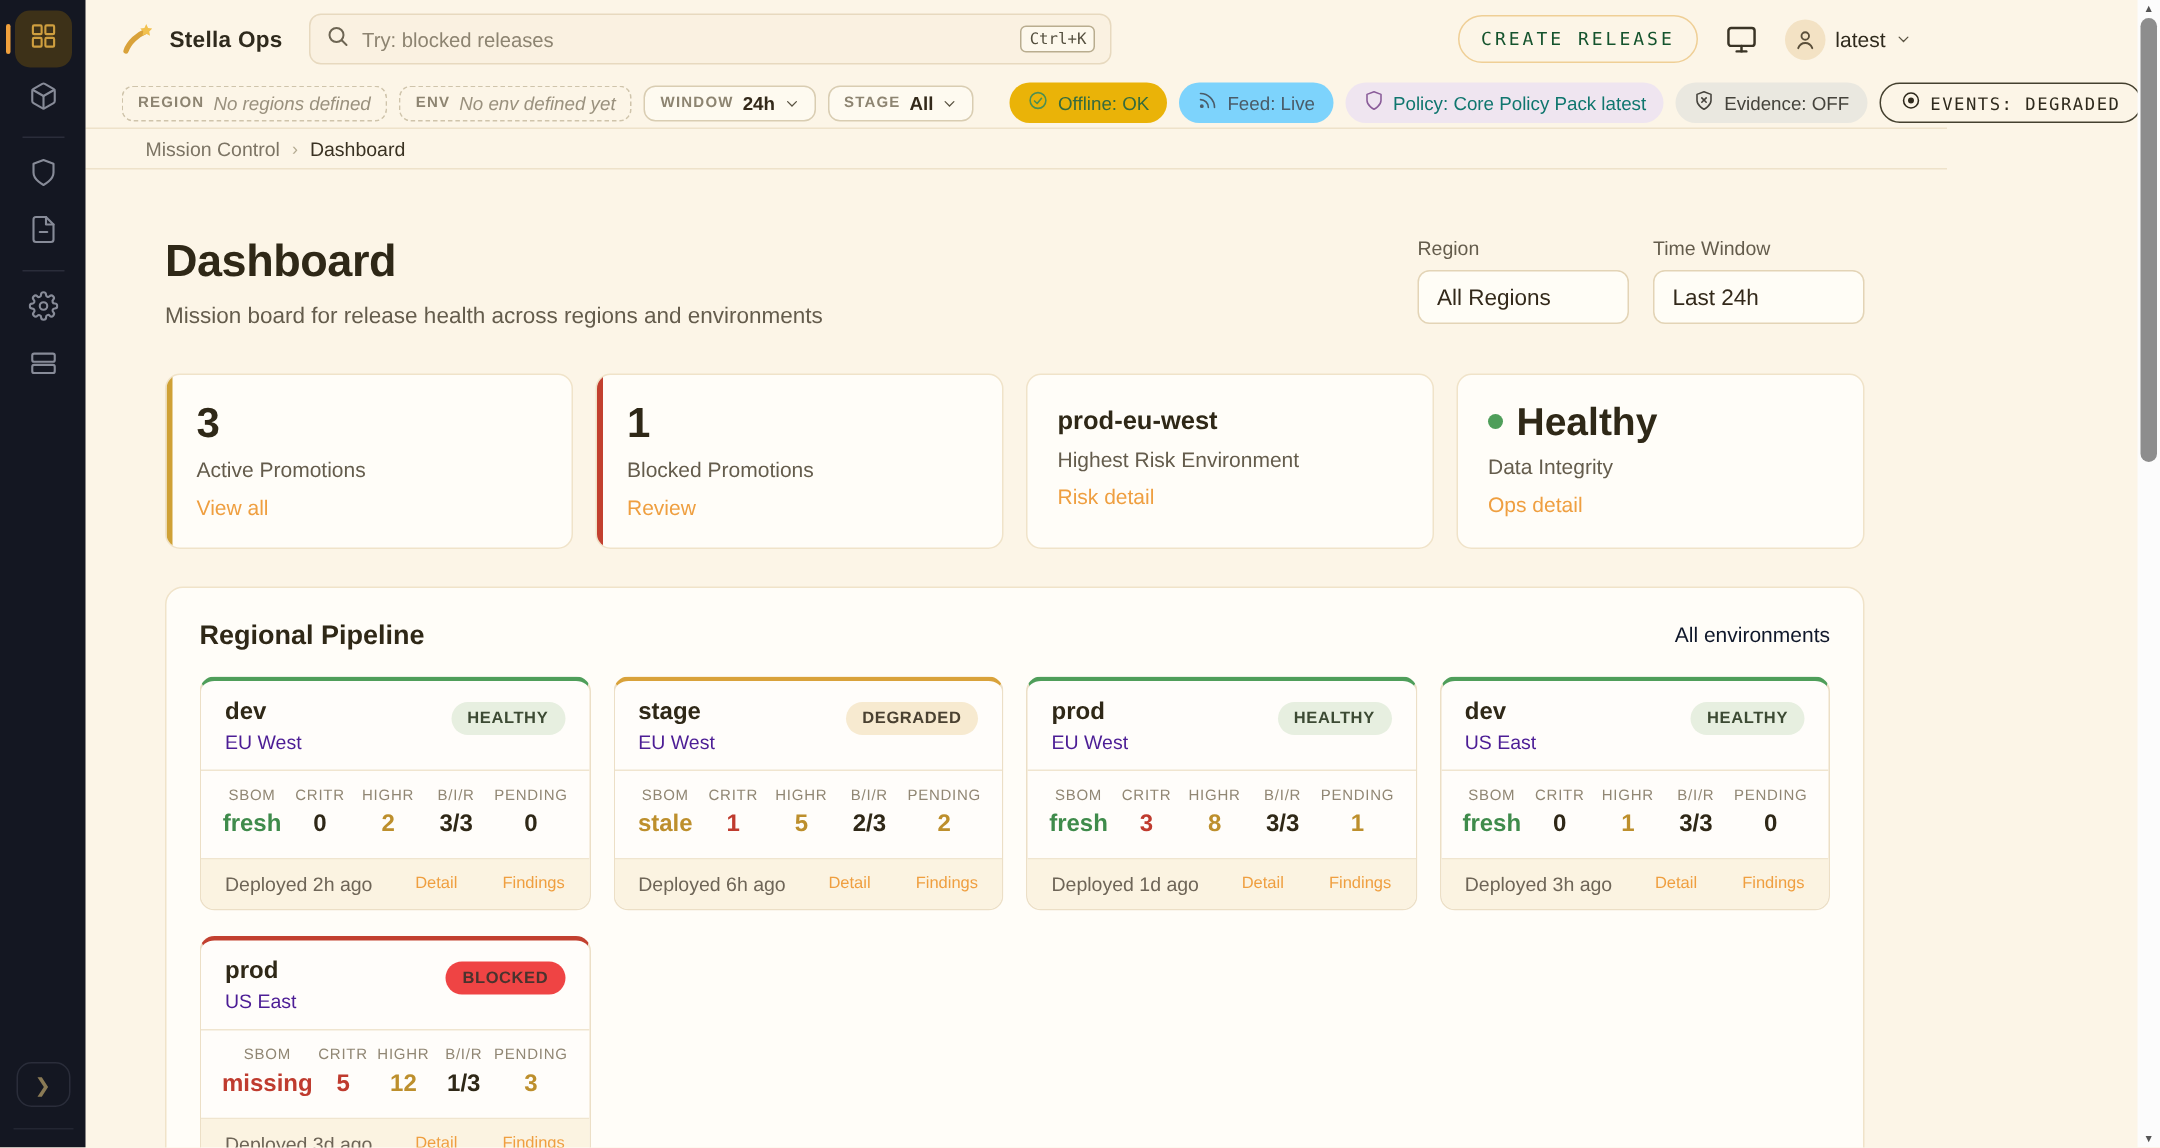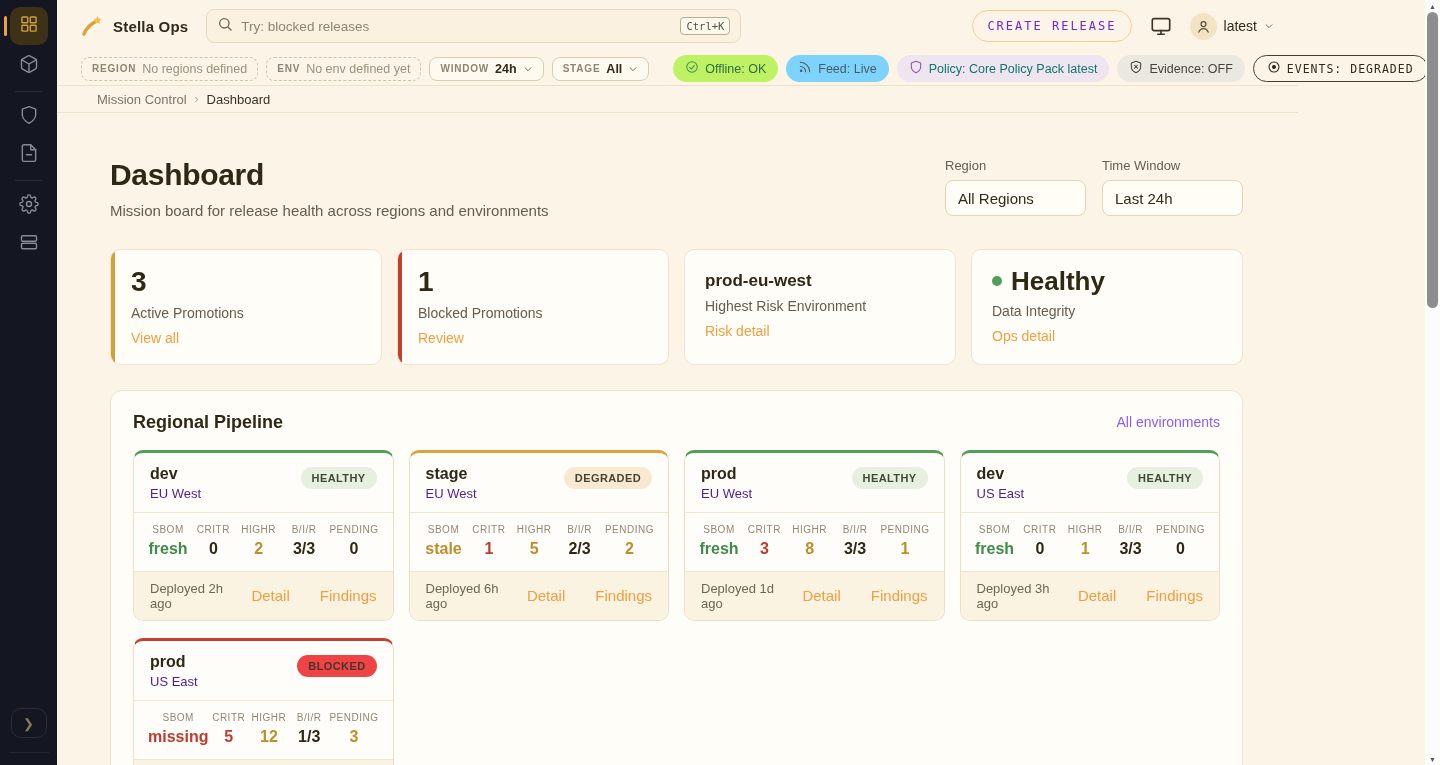--- a/index.html
+++ b/index.html
@@ -45,45 +45,45 @@
     flex:1; border:none; outline:none; background:transparent; font-size:13.5px; color:#33291a;
     font-family:"Liberation Sans", sans-serif;
   }
   .search input::placeholder { color:#8d8471; }
   .kbd {
     font-family:"DejaVu Sans Mono", monospace; font-size:10.5px; color:#55503f;
     border:1px solid #b9ad8f; border-radius:4px; padding:2px 5px; background:#fdf8ec;
   }
   .top-right { margin-left:auto; display:flex; align-items:center; gap:18px; }
   .create-btn {
-    font-family:"DejaVu Sans Mono", monospace; font-size:12px; letter-spacing:2px; color:#6d28d9;
+    font-family:"DejaVu Sans Mono", monospace; font-size:12px; letter-spacing:2px; color:#14532d;
     border:1px solid #efcf96; background:transparent; border-radius:16px; padding:8px 14px; cursor:pointer;
   }
   .monitor-btn svg { width:22px; height:22px; stroke:#3a3426; fill:none; stroke-width:1.8; stroke-linecap:round; display:block; cursor:pointer; }
   .user { display:flex; align-items:center; gap:7px; cursor:pointer; }
   .avatar { width:27px; height:27px; border-radius:50%; background:#f3e2c4; display:flex; align-items:center; justify-content:center; }
   .avatar svg { width:15px; height:15px; stroke:#5a4f3a; fill:none; stroke-width:2; stroke-linecap:round; }
   .user-name { font-size:14px; color:#2f2a1d; }
   .chev { width:10px; height:10px; stroke:#5a5342; fill:none; stroke-width:2; stroke-linecap:round; }
 
   
   .filterbar {
     height:34px; display:flex; align-items:center; padding:0 24px; gap:8px;
     border-bottom:1px solid #eee2ca;
   }
   .pill { display:flex; align-items:center; gap:6px; border-radius:8px; padding:4px 10px; white-space:nowrap; cursor:pointer; }
   .pill-dashed { border:1px dashed #cfc4ab; }
   .pill-solid { border:1px solid #d9cdb2; background:#fefaf0; }
   .pill .plabel { font-size:10px; font-weight:bold; letter-spacing:0.8px; color:#8d8471; }
-  .pill .pmuted { font-size:12.5px; color:#9a917e; }
+  .pill .pmuted { font-size:12.5px; font-style:italic; color:#9a917e; }
   .pill .pvalue { font-size:12.5px; font-weight:bold; color:#33291a; }
   .vdiv { width:1px; height:20px; background:#d9cdb2; margin:0 4px; }
   .badge { display:flex; align-items:center; gap:6px; border-radius:999px; padding:5px 12px; font-size:12.5px; font-weight:500; white-space:nowrap; cursor:pointer; }
   .badge svg { width:14px; height:14px; fill:none; stroke-width:1.8; stroke-linecap:round; stroke-linejoin:round; }
-  .b-offline { background:#bef264; color:#356b3e; } .b-offline svg { stroke:#4d8f52; }
+  .b-offline { background:#eab308; color:#356b3e; } .b-offline svg { stroke:#4d8f52; }
   .b-feed { background:#7dd3fc; color:#4a5b68; } .b-feed svg { stroke:#4a5b68; }
   .b-policy { background:#efe5f0; color:#0f766e; } .b-policy svg { stroke:#8a5c99; }
   .b-evidence { background:#eae8e0; color:#45433c; } .b-evidence svg { stroke:#45433c; }
   .b-events {
     background:transparent; border:1px solid #44402f; color:#2f2a1d;
     font-family:"DejaVu Sans Mono", monospace; font-size:11.5px; letter-spacing:1px; padding:4px 13px;
   }
   .b-events svg { stroke:#2f2a1d; }
   .notice { font-size:12.5px; color:#8b8272; margin-left:4px; white-space:nowrap; }
 
@@ -121,21 +121,21 @@
   .dotrow { display:flex; align-items:center; gap:9px; }
   .gdot { width:10px; height:10px; border-radius:50%; background:#4f9e5a; }
 
   
   .panel {
     margin-top:25px; background:#fffdf8; border:1px solid #f0e3c9; border-radius:12px;
     padding:21px 22px 24px;
   }
   .panel-head { display:flex; justify-content:space-between; align-items:center; }
   .panel-title { font-size:18px; font-weight:bold; color:#2f2817; }
-  .panel-link { font-size:14px; color:#8b5cf6; cursor:pointer;text-align:right; }
+  .panel-link { font-size:14px; color:#0f172a; cursor:pointer;text-align:right; }
   .pgrid { margin-top:17px; display:grid; grid-template-columns:repeat(4,1fr); gap:17px 15px; }
   .pcard { border:1px solid #ecdfc6; border-radius:10px; background:#fffdfa; border-top-width:3px; border-top-style:solid; }
   .pc-green { border-top-color:#4f9e5a; } .pc-amber { border-top-color:#d9a23a; } .pc-red { border-top-color:#c2402f; }
   .pc-head { padding:12px 16px 11px; display:flex; justify-content:space-between; align-items:flex-start; }
   .pc-env { font-size:16px; font-weight:bold; color:#2f2817; }
   .pc-region { font-size:13px; color:#4c1d95; margin-top:3px; }
   .status { font-size:11px; font-weight:bold; letter-spacing:0.4px; border-radius:999px; padding:5px 11px; margin-top:2px; }
   .st-healthy { background:#e7efe0; color:#3c4a33; }
   .st-degraded { background:#f7ead0; color:#4a4131; }
   .st-blocked { background:#ef4444; color:#4a332e; }
@@ -144,21 +144,21 @@
   .stat-l { font-size:10px; letter-spacing:0.5px; color:#918774; margin-bottom:5px; }
   .stat-v { font-size:16px; font-weight:bold; }
   .t-dark { color:#2f2817; } .t-green { color:#3f8b4b; } .t-amber { color:#bd8f2c; } .t-red { color:#bf3b2e; }
   .pc-foot {
     border-top:1px solid #f0e5cf; background:#fbf3e1; padding:9px 16px;
     display:flex; justify-content:space-between; align-items:center;
     border-radius:0 0 9px 9px;
   }
   .pc-deployed { font-size:13px; color:#6e6557; }
   .pc-links { display:flex; gap:14px; }
-  .pc-links span { font-size:15px; color:#ef9f40; cursor:pointer;padding-left:16px; }
+  .pc-links span { font-size:11px; color:#ef9f40; cursor:pointer;padding-left:16px; }
 
   
   .scrollbar { position:absolute; right:0; top:0; width:15px; height:765px; background:#fcfcfc; z-index:10; }
   .sb-arrow { position:absolute; left:0; width:15px; height:12px; display:flex; align-items:center; justify-content:center; font-size:7px; color:#555; }
   .sb-thumb { position:absolute; left:2px; top:12px; width:11px; height:296px; background:#8d8d8d; border-radius:6px; }
 </style>
 </head>
 <body>
 
 <nav class="sidebar">

